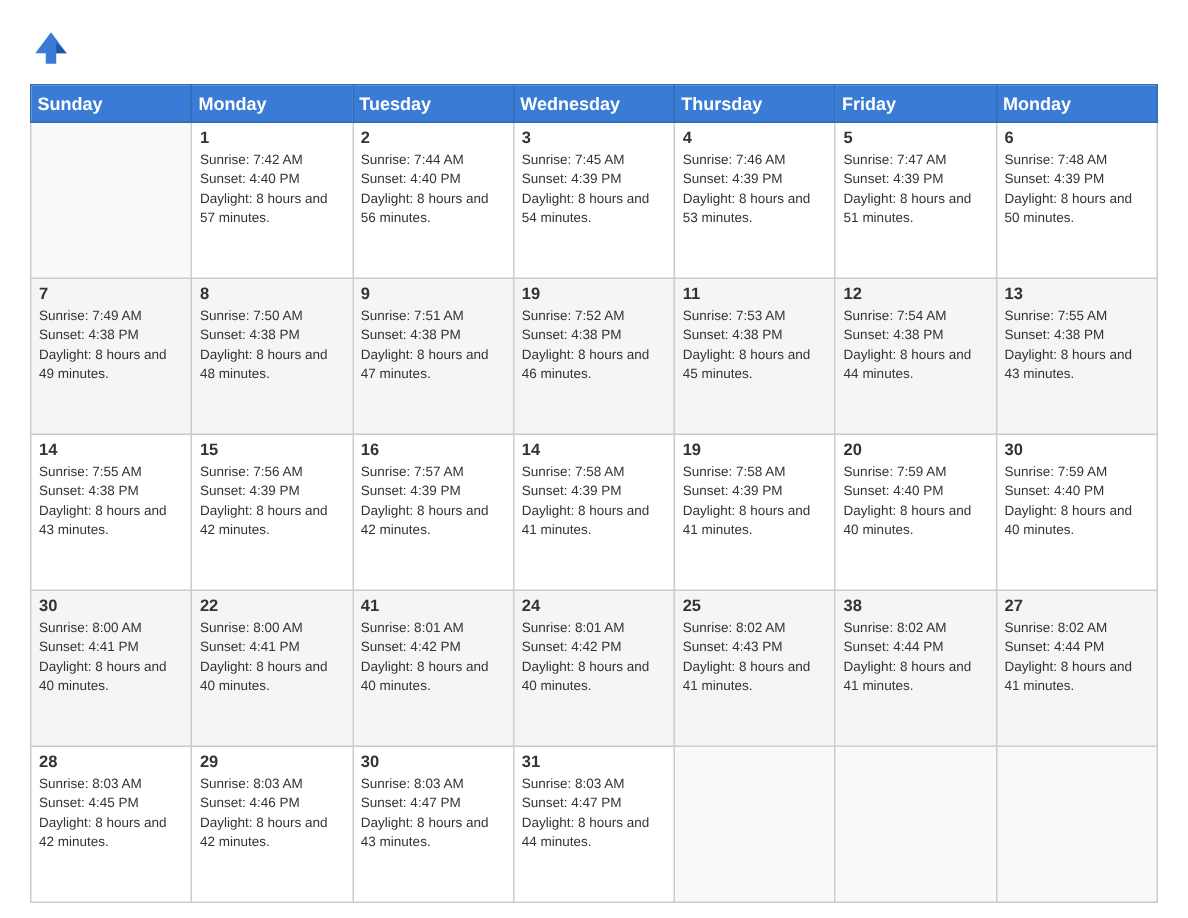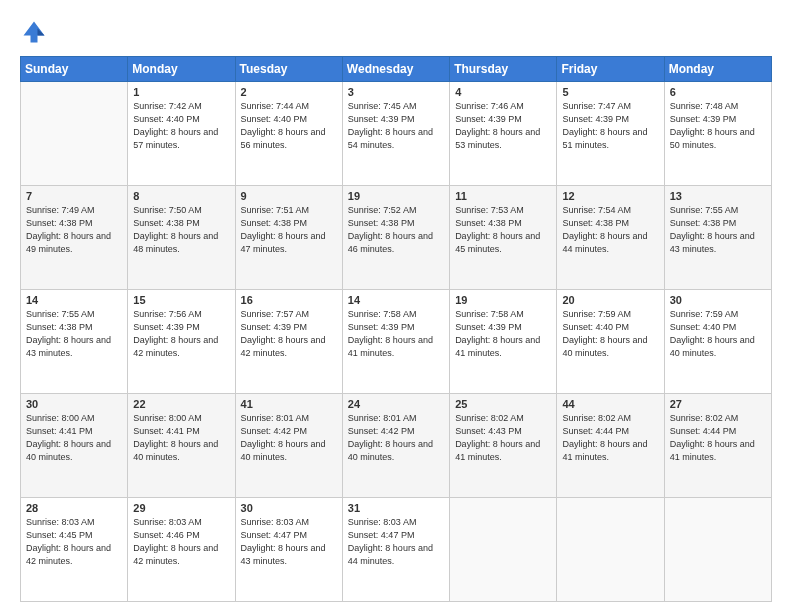--- a/index.html
+++ b/index.html
@@ -158,21 +158,21 @@
           <td><span class="day-num">19</span><span class="day-info">Sunrise: 7:58 AM<br>Sunset: 4:39 PM<br>Daylight: 8 hours and 41 minutes.</span></td>
           <td><span class="day-num">20</span><span class="day-info">Sunrise: 7:59 AM<br>Sunset: 4:40 PM<br>Daylight: 8 hours and 40 minutes.</span></td>
           <td><span class="day-num">30</span><span class="day-info">Sunrise: 7:59 AM<br>Sunset: 4:40 PM<br>Daylight: 8 hours and 40 minutes.</span></td>
         </tr>
         <tr>
           <td><span class="day-num">30</span><span class="day-info">Sunrise: 8:00 AM<br>Sunset: 4:41 PM<br>Daylight: 8 hours and 40 minutes.</span></td>
           <td><span class="day-num">22</span><span class="day-info">Sunrise: 8:00 AM<br>Sunset: 4:41 PM<br>Daylight: 8 hours and 40 minutes.</span></td>
           <td><span class="day-num">41</span><span class="day-info">Sunrise: 8:01 AM<br>Sunset: 4:42 PM<br>Daylight: 8 hours and 40 minutes.</span></td>
           <td><span class="day-num">24</span><span class="day-info">Sunrise: 8:01 AM<br>Sunset: 4:42 PM<br>Daylight: 8 hours and 40 minutes.</span></td>
           <td><span class="day-num">25</span><span class="day-info">Sunrise: 8:02 AM<br>Sunset: 4:43 PM<br>Daylight: 8 hours and 41 minutes.</span></td>
-          <td><span class="day-num">44</span><span class="day-info">Sunrise: 8:02 AM<br>Sunset: 4:44 PM<br>Daylight: 8 hours and 41 minutes.</span></td>
+          <td><span class="day-num">38</span><span class="day-info">Sunrise: 8:02 AM<br>Sunset: 4:44 PM<br>Daylight: 8 hours and 41 minutes.</span></td>
           <td><span class="day-num">27</span><span class="day-info">Sunrise: 8:02 AM<br>Sunset: 4:44 PM<br>Daylight: 8 hours and 41 minutes.</span></td>
         </tr>
         <tr>
           <td><span class="day-num">28</span><span class="day-info">Sunrise: 8:03 AM<br>Sunset: 4:45 PM<br>Daylight: 8 hours and 42 minutes.</span></td>
           <td><span class="day-num">29</span><span class="day-info">Sunrise: 8:03 AM<br>Sunset: 4:46 PM<br>Daylight: 8 hours and 42 minutes.</span></td>
           <td><span class="day-num">30</span><span class="day-info">Sunrise: 8:03 AM<br>Sunset: 4:47 PM<br>Daylight: 8 hours and 43 minutes.</span></td>
           <td><span class="day-num">31</span><span class="day-info">Sunrise: 8:03 AM<br>Sunset: 4:47 PM<br>Daylight: 8 hours and 44 minutes.</span></td>
           <td class="empty-cell"></td>
           <td class="empty-cell"></td>
           <td class="empty-cell"></td>

